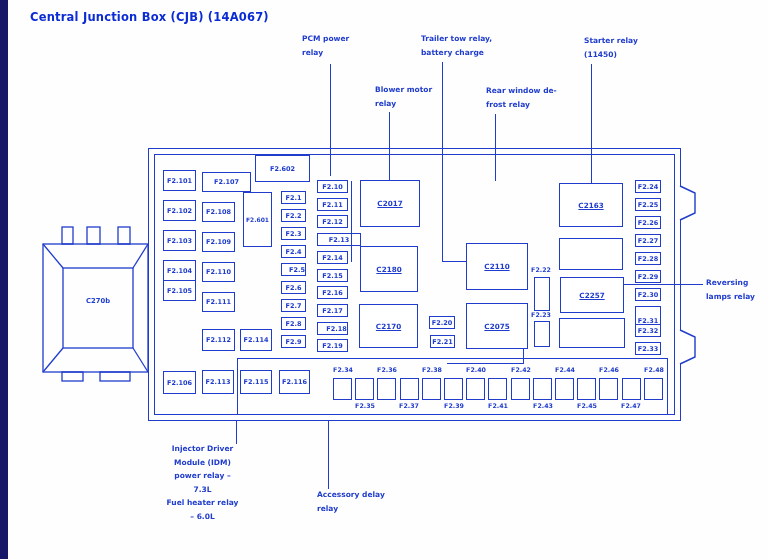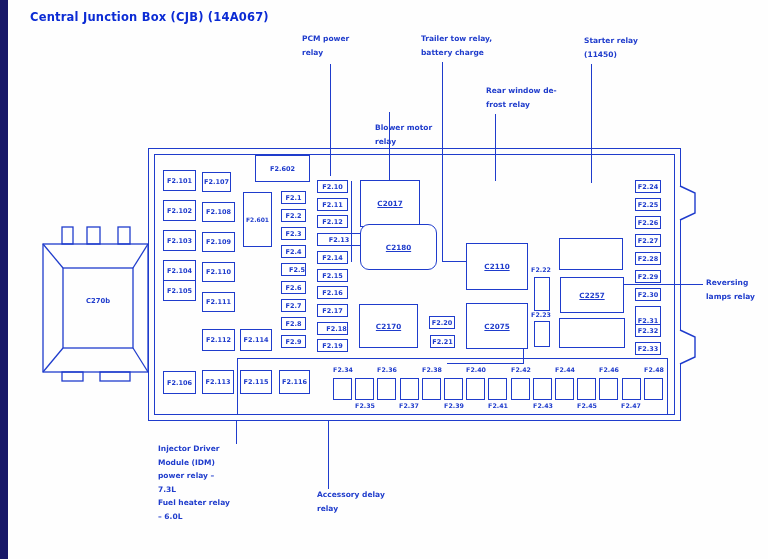--- a/index.html
+++ b/index.html
@@ -66,59 +66,59 @@
       <rect x="24" y="150" width="21" height="9"></rect>
       <rect x="62" y="150" width="30" height="9"></rect>
     </g>
   </svg>
   <div class="connlabel" style="left:73px;top:297px;">C270b</div>
 
   <div class="callout blue-text" style="left:302px;top:32px;">
     <div>PCM power</div>
     <div>relay</div>
   </div>
-  <div class="callout blue-text" style="left:375px;top:83px;margin-top:38px;">
+  <div class="callout blue-text" style="left:375px;top:83px;">
     <div>Blower motor</div>
     <div>relay</div>
   </div>
   <div class="callout blue-text" style="left:421px;top:32px;">
     <div>Trailer tow relay,</div>
     <div>battery charge</div>
   </div>
   <div class="callout blue-text" style="left:486px;top:84px;">
     <div>Rear window de-</div>
     <div>frost relay</div>
   </div>
   <div class="callout blue-text" style="left:584px;top:34px;">
     <div>Starter relay</div>
     <div>(11450)</div>
   </div>
   <div class="callout blue-text" style="left:706px;top:276px;">
     <div>Reversing</div>
     <div>lamps relay</div>
   </div>
-  <div class="callout blue-text" style="left:158px;top:442px;width:89px;text-align:left;">
+  <div class="callout blue-text" style="left:158px;top:442px;width:89px;text-align:center;">
     <div>Injector Driver</div>
     <div>Module (IDM)</div>
     <div>power relay –</div>
     <div>7.3L</div>
     <div>Fuel heater relay</div>
     <div>– 6.0L</div>
   </div>
   <div class="callout blue-text" style="left:317px;top:488px;">
     <div>Accessory delay</div>
     <div>relay</div>
   </div>
 
 <div class="fusebox" style="left: 163px; top: 170px; width: 33px; height: 21px;">F2.101</div>
     <div class="fusebox" style="left: 163px; top: 200px; width: 33px; height: 21px;">F2.102</div>
     <div class="fusebox" style="left: 163px; top: 230px; width: 33px; height: 21px;">F2.103</div>
     <div class="fusebox" style="left: 163px; top: 260px; width: 33px; height: 21px;">F2.104</div>
     <div class="fusebox" style="left: 163px; top: 280px; width: 33px; height: 21px;">F2.105</div>
-    <div class="fusebox" style="left: 202px; top: 172px; width: 29px; height: 20px;">F2.107</div>
+    <div class="fusebox" style="left: 202px; top: 172px; width: 49px; height: 20px;">F2.107</div>
     <div class="fusebox" style="left: 202px; top: 202px; width: 33px; height: 20px;">F2.108</div>
     <div class="fusebox" style="left: 202px; top: 232px; width: 33px; height: 20px;">F2.109</div>
     <div class="fusebox" style="left: 202px; top: 262px; width: 33px; height: 20px;">F2.110</div>
     <div class="fusebox" style="left: 202px; top: 292px; width: 33px; height: 20px;">F2.111</div>
     <div class="fusebox" style="left: 202px; top: 329px; width: 33px; height: 22px;">F2.112</div>
     <div class="fusebox" style="left: 240px; top: 329px; width: 32px; height: 22px;">F2.114</div>
     <div class="fusebox" style="left: 163px; top: 371px; width: 33px; height: 23px;">F2.106</div>
     <div class="fusebox" style="left: 202px; top: 370px; width: 32px; height: 24px;">F2.113</div>
     <div class="fusebox" style="left: 240px; top: 370px; width: 32px; height: 24px;">F2.115</div>
     <div class="fusebox" style="left: 279px; top: 370px; width: 31px; height: 24px;">F2.116</div>
@@ -185,31 +185,34 @@
     <div class="minilabel" style="left: 352px; top: 402px; width: 26px; height: 9px;">F2.35</div>
     <div class="minilabel" style="left: 396px; top: 402px; width: 26px; height: 9px;">F2.37</div>
     <div class="minilabel" style="left: 441px; top: 402px; width: 26px; height: 9px;">F2.39</div>
     <div class="minilabel" style="left: 485px; top: 402px; width: 26px; height: 9px;">F2.41</div>
     <div class="minilabel" style="left: 530px; top: 402px; width: 26px; height: 9px;">F2.43</div>
     <div class="minilabel" style="left: 574px; top: 402px; width: 26px; height: 9px;">F2.45</div>
     <div class="minilabel" style="left: 618px; top: 402px; width: 26px; height: 9px;">F2.47</div>
     <div class="relaybox" style="left: 360px; top: 180px; width: 60px; height: 47px;">
       <span class="rlabel">C2017</span>
     </div>
-    <div class="relaybox" style="left: 360px; top: 224px; width: 77px; height: 46px; border-radius: 9px;">
+    <div class="relaybox" style="left: 360px; top: 246px; width: 58px; height: 46px;">
       <span class="rlabel">C2180</span>
     </div>
     <div class="relaybox" style="left: 359px; top: 304px; width: 59px; height: 44px;">
       <span class="rlabel">C2170</span>
     </div>
     <div class="relaybox" style="left: 466px; top: 243px; width: 62px; height: 47px;">
       <span class="rlabel">C2110</span>
     </div>
     <div class="relaybox" style="left: 466px; top: 303px; width: 62px; height: 46px;">
       <span class="rlabel">C2075</span>
+    </div>
+    <div class="relaybox" style="left: 559px; top: 183px; width: 64px; height: 44px;">
+      <span class="rlabel">C2163</span>
     </div>
     <div class="relaybox" style="left: 560px; top: 277px; width: 64px; height: 36px;">
       <span class="rlabel">C2257</span>
     </div>
     <div class="relaybox" style="left: 559px; top: 238px; width: 64px; height: 32px;"></div>
     <div class="relaybox" style="left: 559px; top: 318px; width: 66px; height: 30px;"></div>
     <div class="line" style="left: 330px; top: 64px; width: 1px; height: 112px;"></div>
     <div class="line" style="left: 389px; top: 112px; width: 1px; height: 68px;"></div>
     <div class="line" style="left: 442px; top: 62px; width: 1px; height: 200px;"></div>
     <div class="line" style="left: 442px; top: 261px; width: 25px; height: 1px;"></div>

